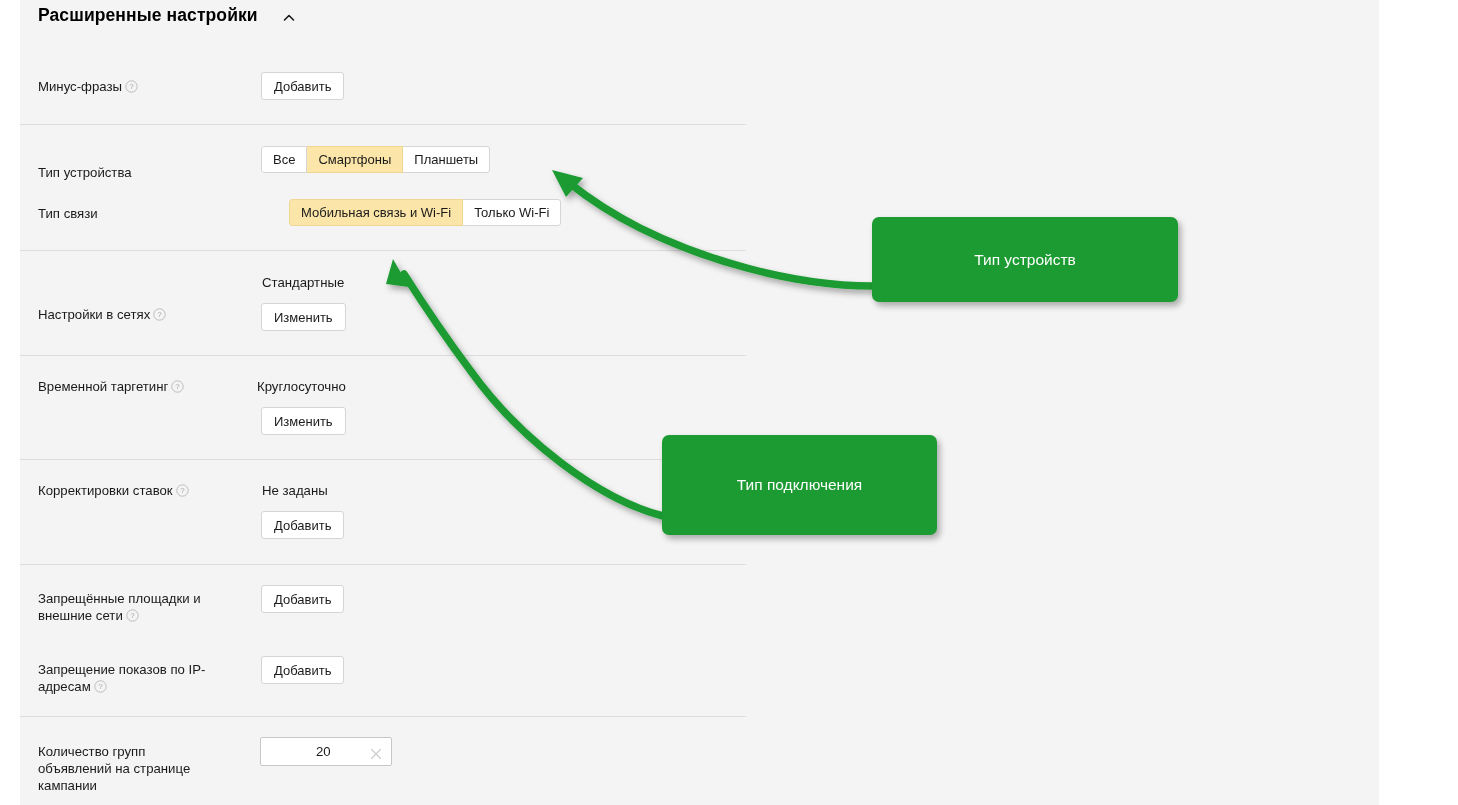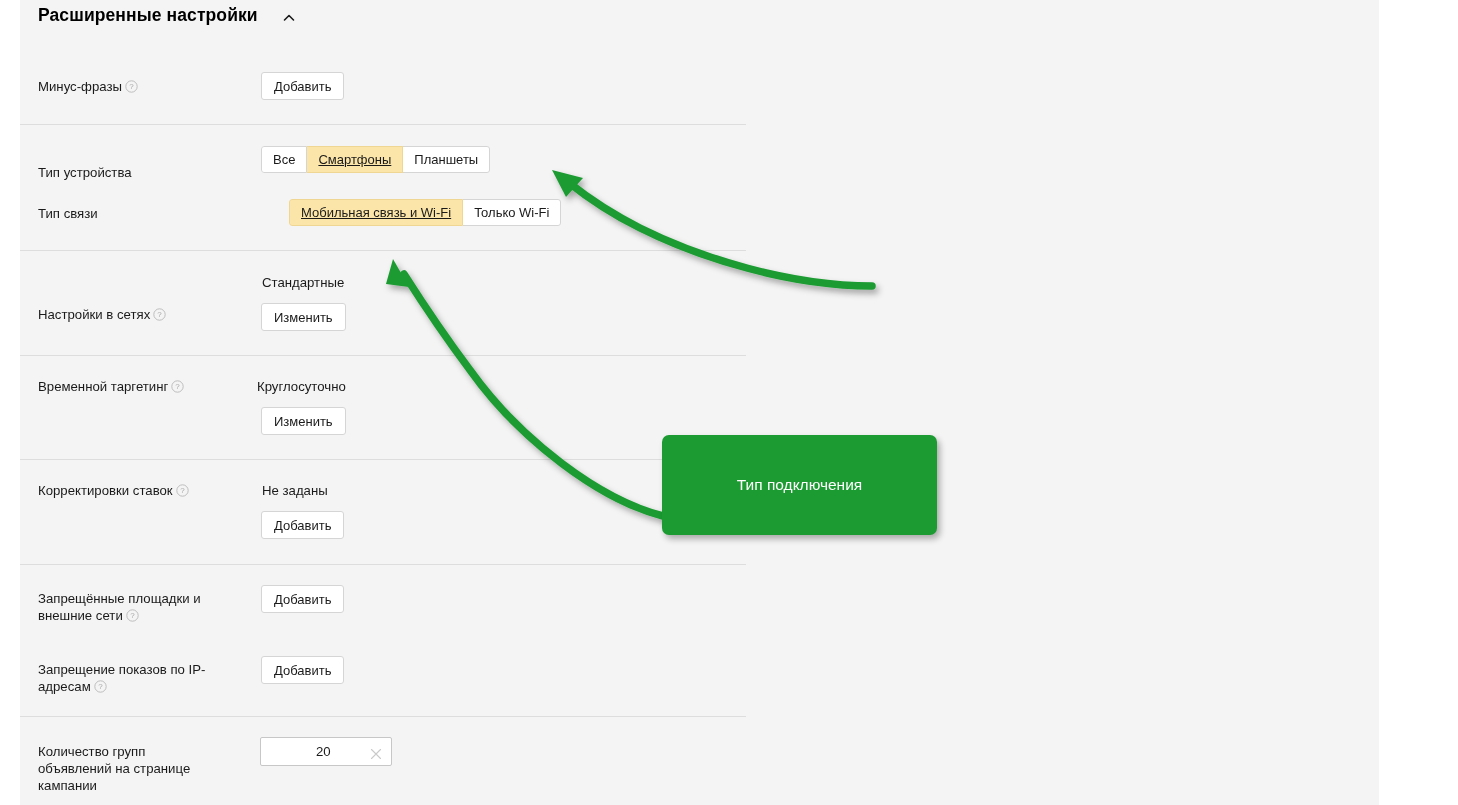--- a/index.html
+++ b/index.html
@@ -150,21 +150,20 @@
     border-top-left-radius: 3px;
     border-bottom-left-radius: 3px;
   }
   .segmented .seg:last-child {
     border-top-right-radius: 3px;
     border-bottom-right-radius: 3px;
   }
   .segmented .seg.selected {
     background: #fce5a8;
     border-color: #f0d693;
-    text-decoration: underline;
   }
 
   
   .input-wrap {
     position: absolute;
     width: 132px;
     height: 29px;
     background: #ffffff;
     border: 1px solid #c7c7c7;
     border-radius: 2px;
@@ -349,19 +348,22 @@
         <path d="M872 286 C 790 286, 700 258, 640 228 C 610 213, 588 198, 568 182" fill="none" stroke="#1d9b33" stroke-width="7.5" stroke-linecap="round"></path>
         <path d="M552 170 L 583 178 L 566 197 Z" fill="#1d9b33"></path>
       </g>
 
       <g filter="url(#ann-shadow)">
         <path d="M663 516 C 600 500, 520 440, 470 370 C 440 330, 418 296, 404 274" fill="none" stroke="#1d9b33" stroke-width="7.5" stroke-linecap="round"></path>
         <path d="M393 259 L 409 287 L 386 284 Z" fill="#1d9b33"></path>
       </g>
     </svg>
 
+    <div class="callout" style="left:872px; top:217px; width:306px; height:85px; background:#1d9b33;">
+      <span>Тип устройств</span>
+    </div>
 
     <div class="callout" style="left:662px; top:435px; width:275px; height:100px; background:#1d9b33;">
       <span>Тип подключения</span>
     </div>
   </div>
 
 </div>
 
 </body></html>

